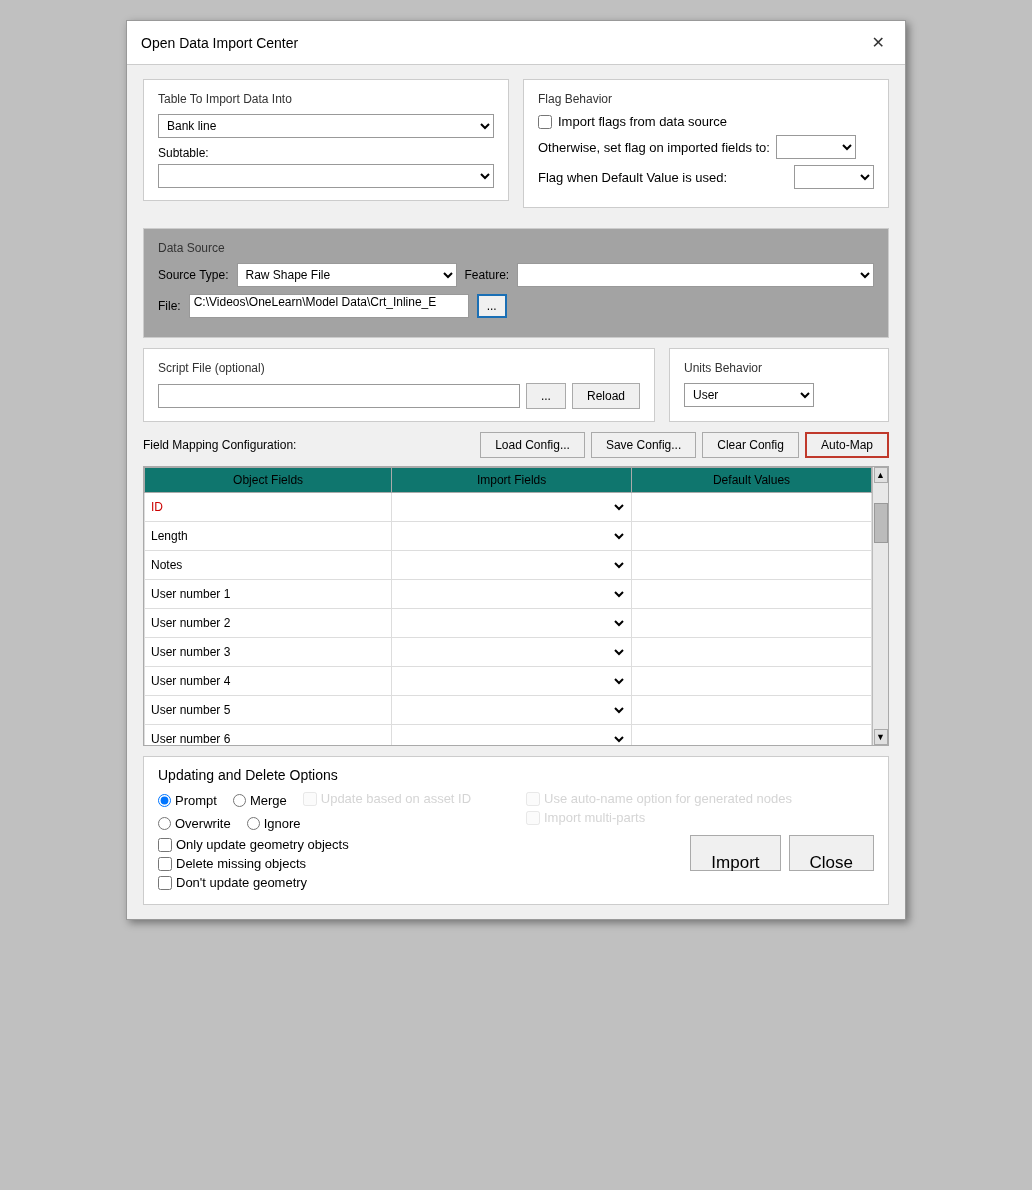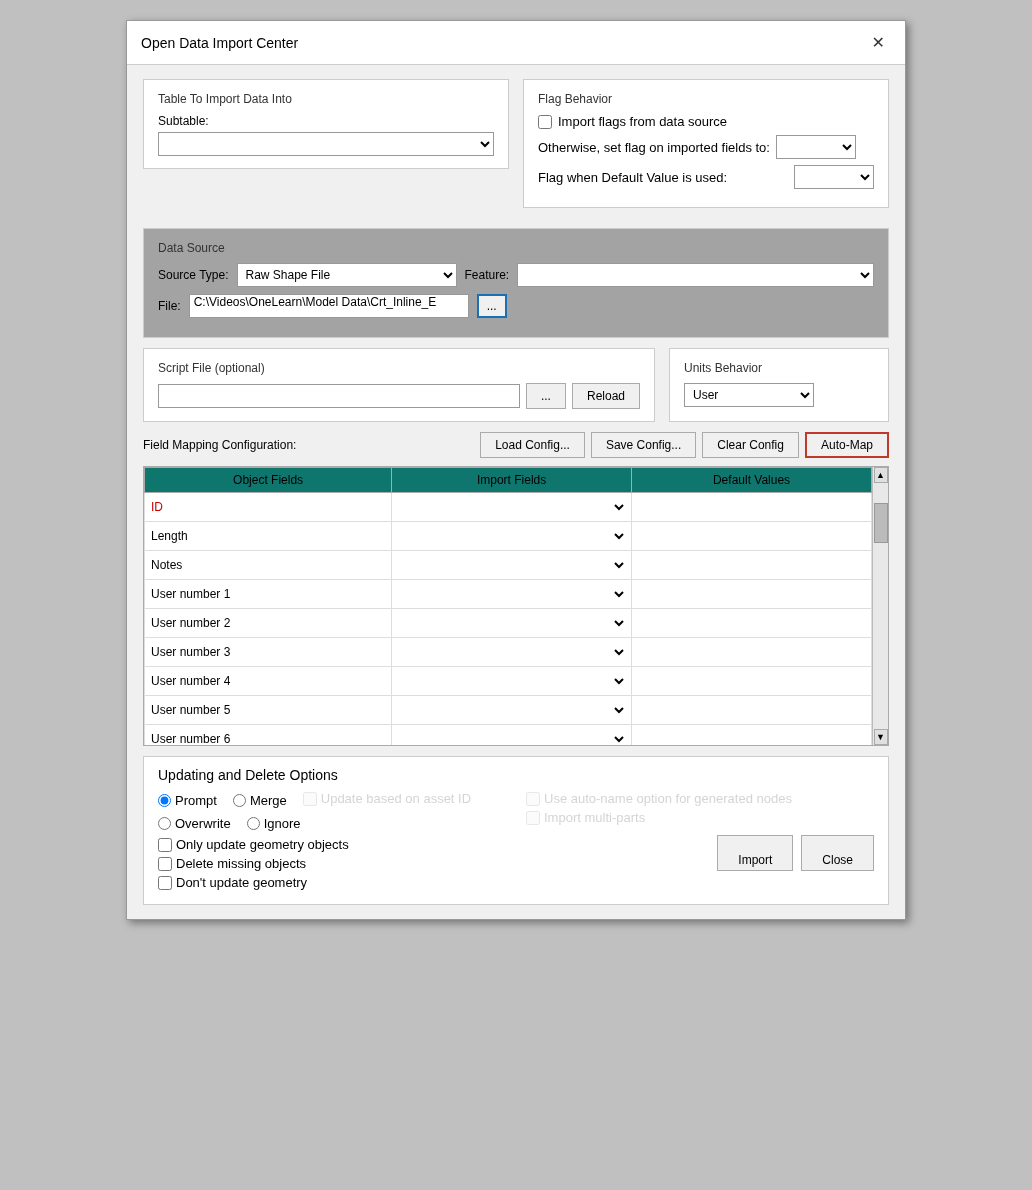--- a/index.html
+++ b/index.html
@@ -251,21 +251,21 @@
     }
     .action-btns {
       display: flex;
       justify-content: flex-end;
       gap: 8px;
       margin-top: 10px;
     }
     .btn-action {
       height: 25px;
       padding: 17px 20px;
-      font-size: 12px;
+      font-size: 17px;
       border: 1px solid #aaa;
       background: #f0f0f0;
       cursor: pointer;
       min-width: 70px;
     }
     .units-row {
       display: flex;
       align-items: center;
       gap: 8px;
     }
@@ -320,20 +320,23 @@
     <button class="close-btn">✕</button>
   </div>
 
   <div class="dialog-body">
 
     <div class="top-row">
 
       <div class="left-section">
         <div class="section-group">
           <div class="section-label">Table To Import Data Into</div>
+          <select class="full-width-select">
+            <option>Bank line</option>
+          </select>
           <div style="margin-top:8px;">
             <div class="field-label">Subtable:</div>
             <select class="full-width-select" style="margin-top:4px;">
               <option value=""></option>
             </select>
           </div>
         </div>
       </div>
 
       <div class="right-section">

